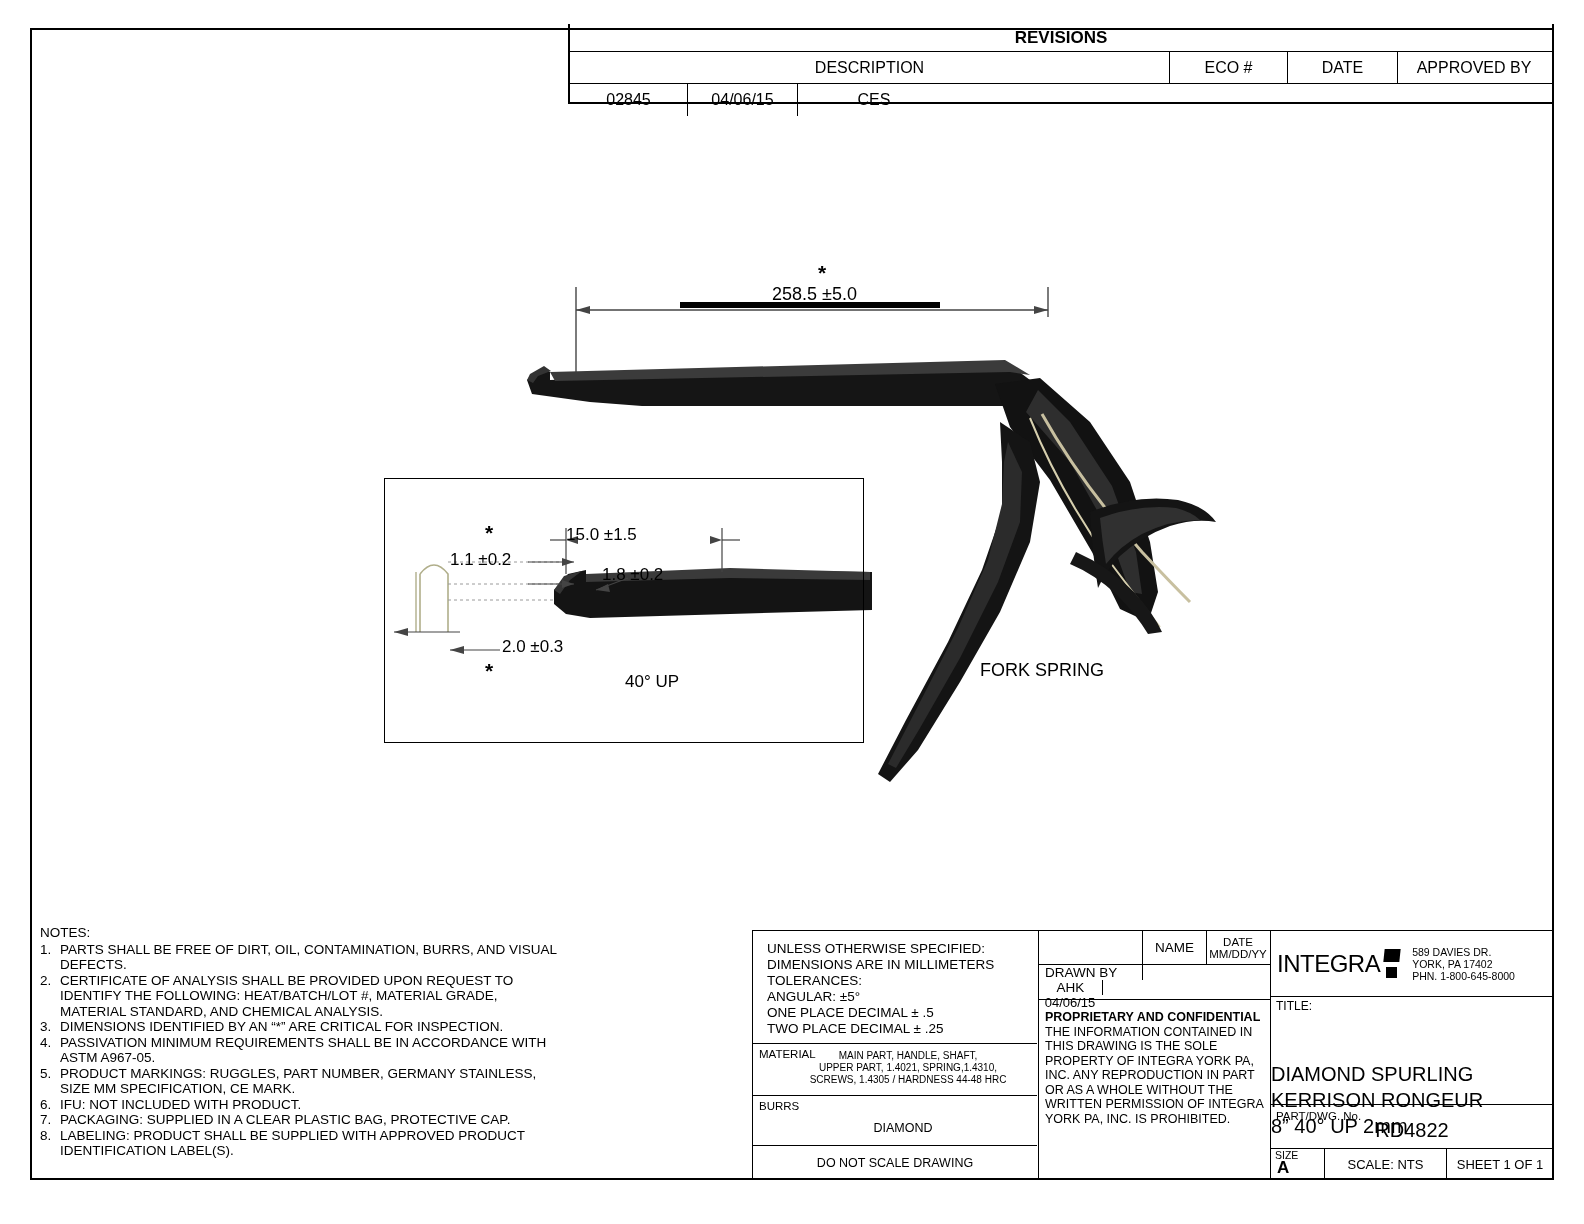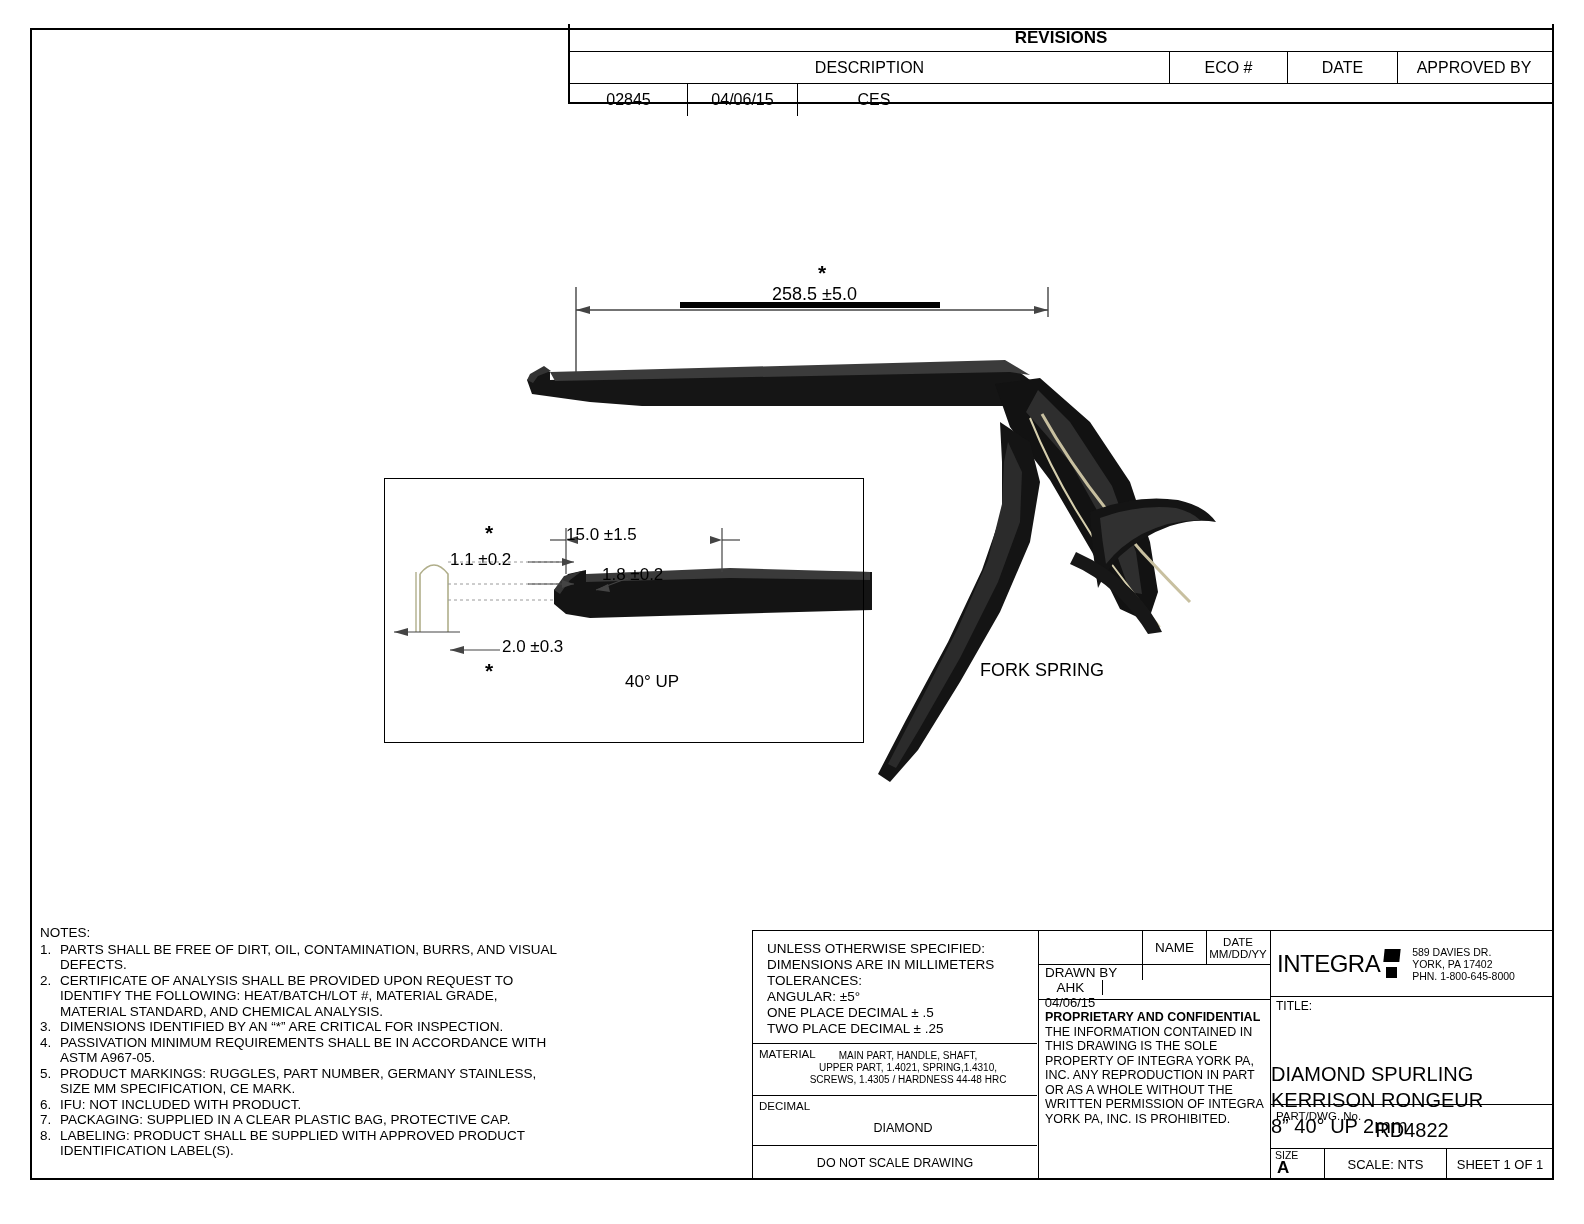--- a/index.html
+++ b/index.html
@@ -510,21 +510,21 @@
       <div class="tb-material">
         <span class="lbl">MATERIAL</span>
         <div class="val">
           <div>MAIN PART, HANDLE, SHAFT,</div>
           <div>UPPER PART, 1.4021, SPRING,1.4310,</div>
           <div>SCREWS, 1.4305 / HARDNESS 44-48 HRC</div>
         </div>
       </div>
 
       <div class="tb-finish">
-        <span class="lbl">DECIMAL</span>
+        <span class="lbl">BURRS</span>
         <div class="val">DIAMOND</div>
       </div>
 
       <div class="tb-noscale">DO NOT SCALE DRAWING</div>
     </div>
 
     <div class="tb-col-names">
       <div class="tb-names-head">
         <div class="blank"></div>
         <div class="name">NAME</div>

